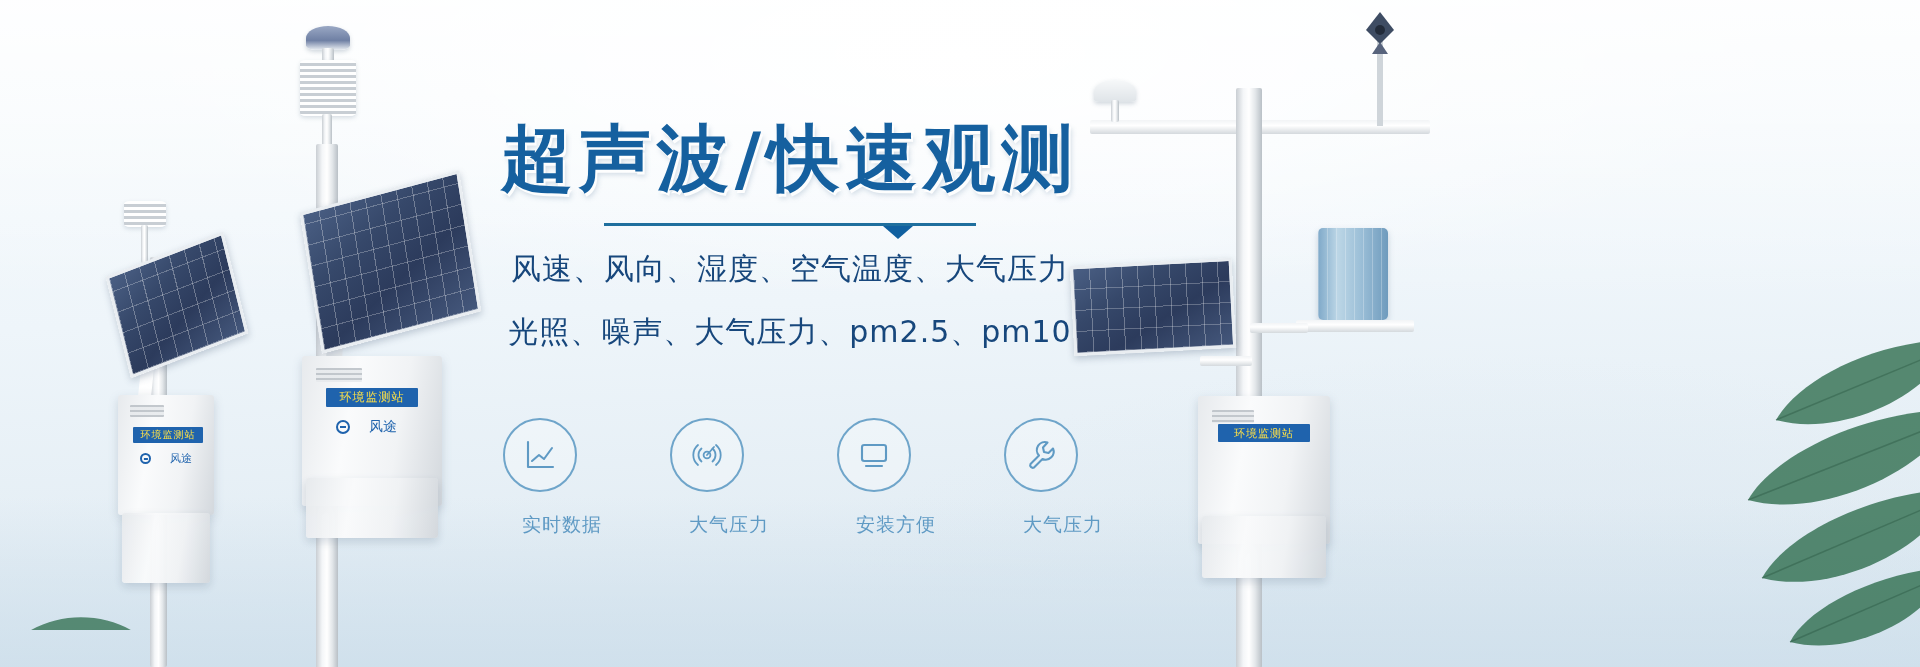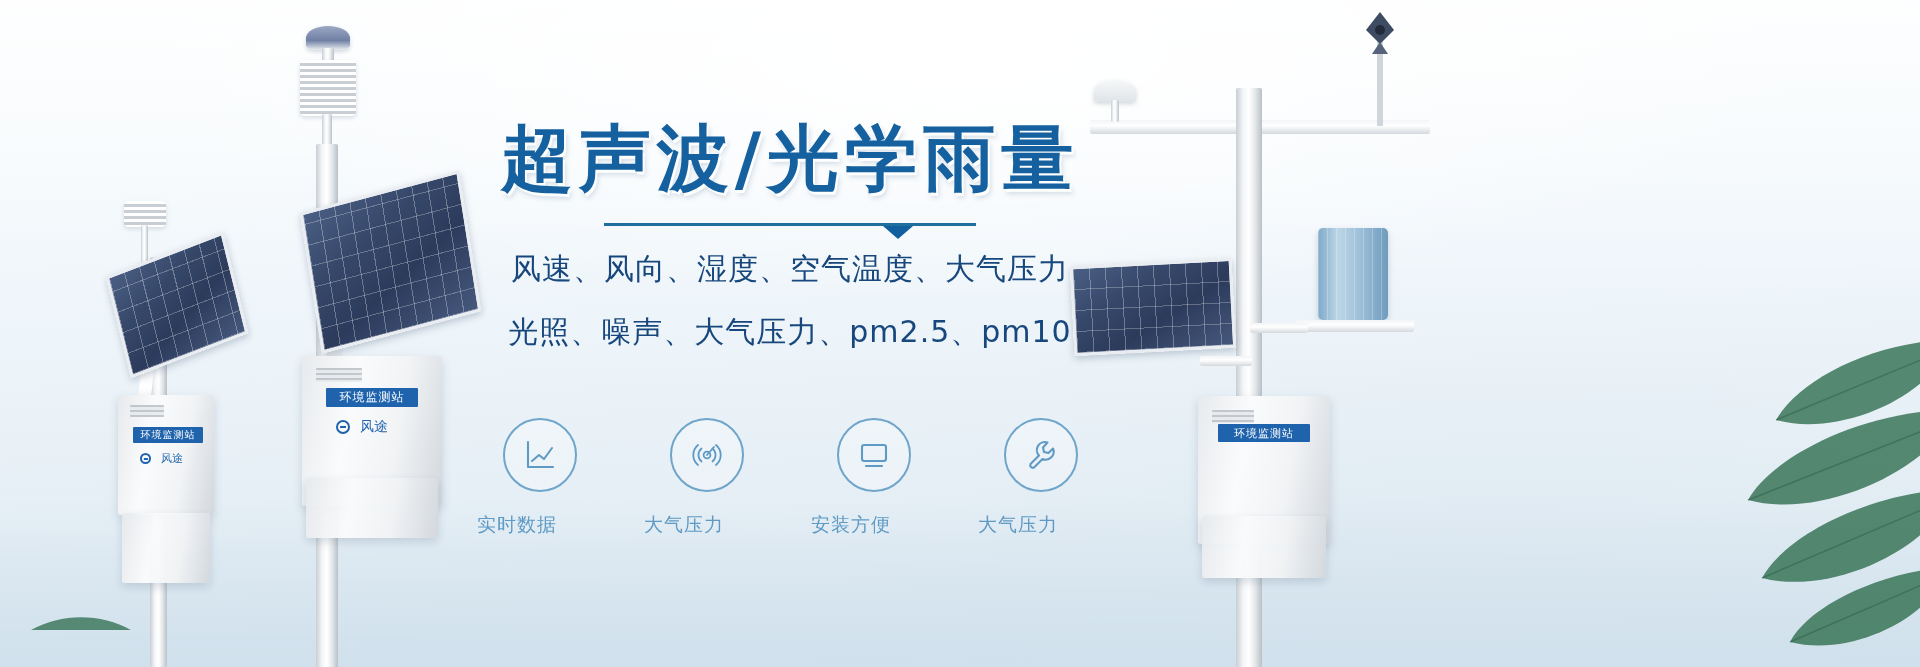--- a/index.html
+++ b/index.html
@@ -69,21 +69,21 @@
     white-space:nowrap;
     font-family:"DejaVu Sans","Liberation Sans",sans-serif;
     margin-top:18px;
   }
 
   
   .features {
     position:absolute; left:440px; top:418px; width:700px;
     display:flex; justify-content:center; gap:42px; z-index:40;
   }
-  .feature { width:125px; text-align:left; }
+  .feature { width:125px; text-align:right; }
   .feature .ring {
     width:74px; height:74px; margin:0 auto;
     border:2px solid #6fa5ca;
     border-radius:50%;
     display:flex; align-items:center; justify-content:center;
     background:rgba(255,255,255,.28);
   }
   .feature .ring svg { display:block; }
   .feature .cap {
     margin-top:20px;
@@ -111,30 +111,30 @@
   }
   .cabinet {
     position:absolute;
     background:linear-gradient(100deg,#e7eaed 0%,#fafbfc 34%,#f1f3f5 66%,#d3d8dd 100%);
     border-radius:3px;
     box-shadow:0 4px 10px rgba(110,130,150,.28);
   }
   .cab-label {
     position:absolute;
     background:#1f63ad;
-    color:#ffffff;
+    color:#fde047;
     display:flex; align-items:center; justify-content:center;
     letter-spacing:1px;
     border-radius:1px;
     font-family:"DejaVu Sans","Liberation Sans",sans-serif;
   }
   .cab-brand {
     position:absolute;
     color:#1f63ad;
-    display:flex; align-items:center; gap:10px;
+    display:flex; align-items:center; gap:19px;
     font-family:Liberation Serif, serif;
     white-space:nowrap;
   }
   .cab-brand .mk {
     display:inline-block; width:1em; height:1em;
     border:2px solid #1f63ad; border-radius:50%;
     position:relative;
   }
   .cab-brand .mk::after{
     content:""; position:absolute; left:50%; top:50%;
@@ -286,21 +286,21 @@
 
     <div class="cabinet" style="left:148px; top:328px; width:132px; height:148px;">
       <div class="cab-vent" style="left:14px; top:14px; width:42px; height:13px;"></div>
     </div>
     <div class="cab-label" style="left:168px; top:356px; width:92px; height:18px; font-size:11px;">环境监测站</div>
     <div class="cabinet" style="left:152px; top:448px; width:124px; height:62px; opacity:.97;"></div>
   </div>
 
   <div class="copy">
 
-    <div class="headline">超声波/光学雨量</div>
+    <div class="headline">超声波/快速观测</div>
 
     <div class="divider">
       <span class="tri"></span>
     </div>
 
     <div class="sub-list">
       <div class="sub-line">风速、风向、湿度、空气温度、大气压力</div>
       <div class="sub-line">光照、噪声、大气压力、pm2.5、pm10</div>
     </div>
   </div>

